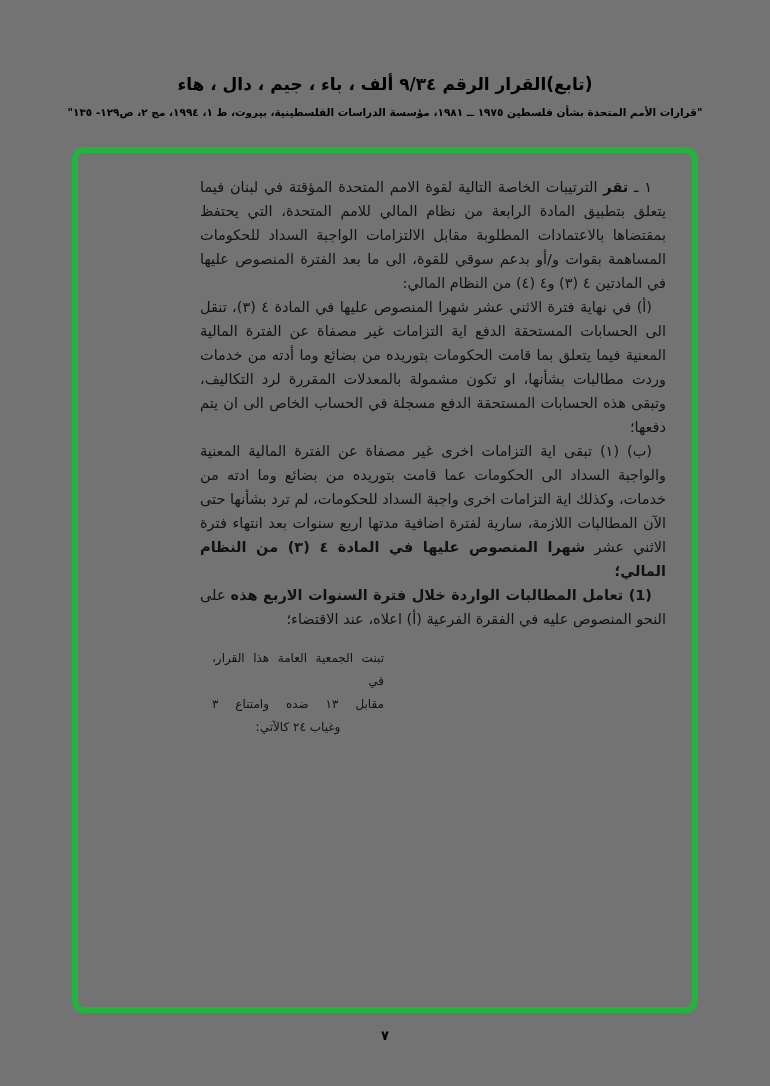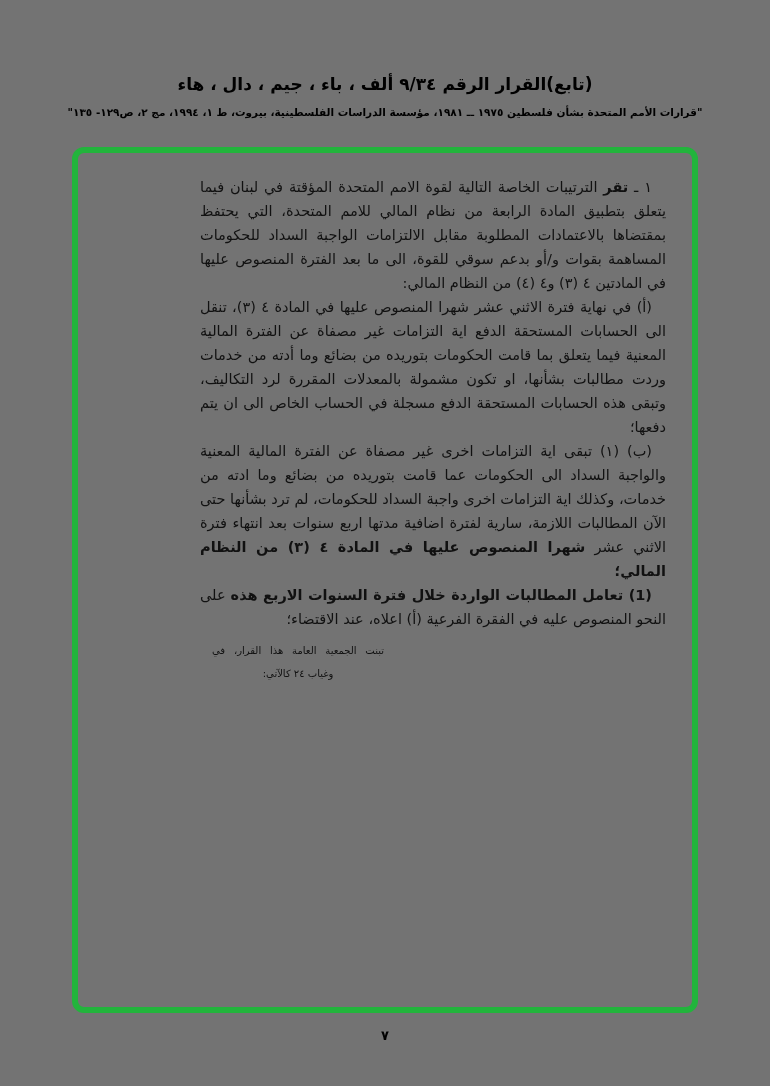--- a/index.html
+++ b/index.html
@@ -44,24 +44,24 @@
     line-height:24px;
     direction:rtl;
   }
   .para{
     margin:0;
     text-align:justify;
   }
   .para.indent{ text-indent:14px; }
   .b{ font-weight:bold; }
   .adoption-note{
-    margin-top:8px;
+    margin-top:16px;
     margin-right:282px;
     width:172px;
-    font-size:10px;
+    font-size:12px;
     line-height:23px;
     direction:rtl;
   }
   .adoption-line{
     text-align:justify;
     text-align-last:justify;
   }
   .adoption-line.center{
     text-align:center;
     text-align-last:center;
@@ -86,20 +86,21 @@
   <div class="highlight-box">
     <div class="body-text">
 
       <p class="para indent"><span>١ ـ </span><span class="b">تقر</span><span> الترتيبات الخاصة التالية لقوة الامم المتحدة المؤقتة في لبنان فيما يتعلق بتطبيق المادة الرابعة من نظام المالي للامم المتحدة، التي يحتفظ بمقتضاها بالاعتمادات المطلوبة مقابل الالتزامات الواجبة السداد للحكومات المساهمة بقوات و/أو بدعم سوقي للقوة، الى ما بعد الفترة المنصوص عليها في المادتين ٤ (٣) و٤ (٤) من النظام المالي:</span></p>
         <p class="para indent"><span>(أ) في نهاية فترة الاثني عشر شهرا المنصوص عليها في المادة ٤ (٣)، تنقل الى الحسابات المستحقة الدفع اية التزامات غير مصفاة عن الفترة المالية المعنية فيما يتعلق بما قامت الحكومات بتوريده من بضائع وما أدته من خدمات وردت مطالبات بشأنها، او تكون مشمولة بالمعدلات المقررة لرد التكاليف، وتبقى هذه الحسابات المستحقة الدفع مسجلة في الحساب الخاص الى ان يتم دفعها؛</span></p>
         <p class="para indent"><span>(ب) (١) تبقى اية التزامات اخرى غير مصفاة عن الفترة المالية المعنية والواجبة السداد الى الحكومات عما قامت بتوريده من بضائع وما ادته من خدمات، وكذلك اية التزامات اخرى واجبة السداد للحكومات، لم ترد بشأنها حتى الآن المطالبات اللازمة، سارية لفترة اضافية مدتها اربع سنوات بعد انتهاء فترة الاثني عشر </span><span class="b">شهرا المنصوص عليها في المادة ٤ (٣) من النظام المالي؛</span></p>
         <p class="para indent"><span class="b">(1) تعامل المطالبات الواردة خلال فترة السنوات الاربع هذه</span><span> على النحو المنصوص عليه في الفقرة الفرعية (أ) اعلاه، عند الاقتضاء؛</span></p>
         <div class="adoption-note">
 
       <div class="adoption-line">تبنت الجمعية العامة هذا القرار، في</div>
+          <div class="adoption-line">مقابل ١٣ ضده وامتناع ٣</div>
           <div class="adoption-line center">وغياب ٢٤ كالآتي:</div>
         </div>
     </div>
   </div>
 
   <div class="page-number">٧</div>
 
 </div>
 
 </body></html>

